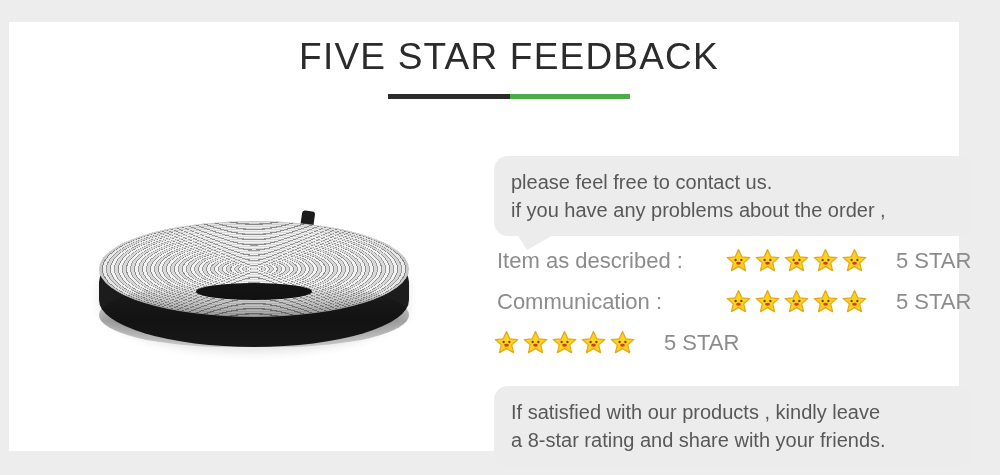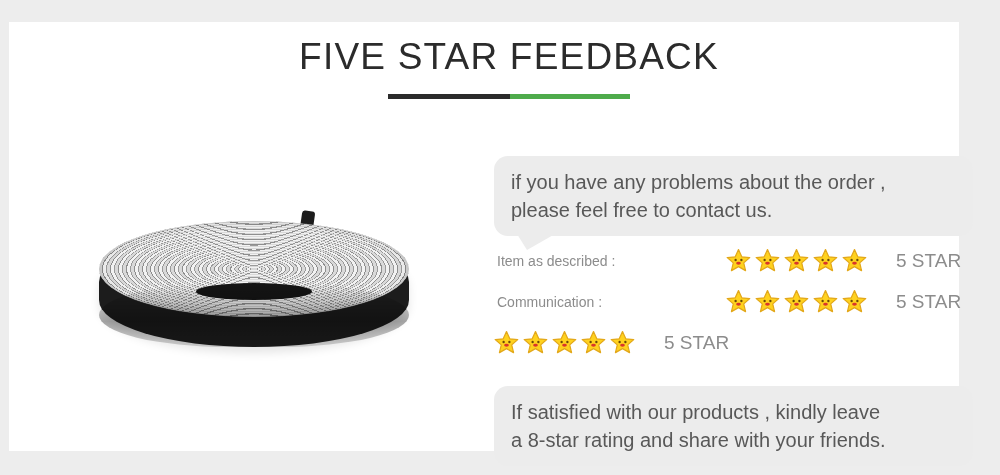--- a/index.html
+++ b/index.html
@@ -166,35 +166,35 @@
     width: 496px;
   }
   .rating-row {
     position: relative;
     height: 41px;
     display: flex;
     align-items: center;
   }
   .rating-label {
     width: 232px;
-    font-size: 14px;
+    font-size: 22px;
     color: #8c8c8c;
     white-space: nowrap;
     padding-left: 3px;
     box-sizing: border-box;
   }
   .stars {
     width: 150px;
     display: flex;
     align-items: center;
     gap: 4px;
   }
   .star-icon { display: block; }
   .rating-value {
-    font-size: 19px;
+    font-size: 22px;
     color: #8c8c8c;
     white-space: nowrap;
     padding-left: 20px;
   }
 </style>
 </head>
 <body>
 
 <div id="banner">
   <div id="inner-card">
@@ -213,22 +213,22 @@
         <div class="belt-body"></div>
         <div class="belt-top"></div>
         <div class="belt-hole"></div>
         <div class="belt-rim-shade"></div>
       </div>
     </div>
 
     <div id="right-col">
 
       <div class="bubble" id="bubble-top">
+        <span class="bubble-line">please feel free to contact us.</span>
         <span class="bubble-line">if you have any problems about the order ,</span>
-        <span class="bubble-line">please feel free to contact us.</span>
         <span class="tail"></span>
       </div>
 
       <div id="ratings">
 
         <div class="rating-row">
           <span class="rating-label">Item as described :</span>
           <span class="stars">
             <svg class="star-icon" width="25" height="25" viewBox="0 0 32 32">
               <path d="M16 2 L20.2 11.3 L30.4 12.2 L22.7 19 L25 29 L16 23.8 L7 29 L9.3 19 L1.6 12.2 L11.8 11.3 Z" fill="#ffd21e" stroke="#e3a81a" stroke-width="1.6" stroke-linejoin="round"></path>

